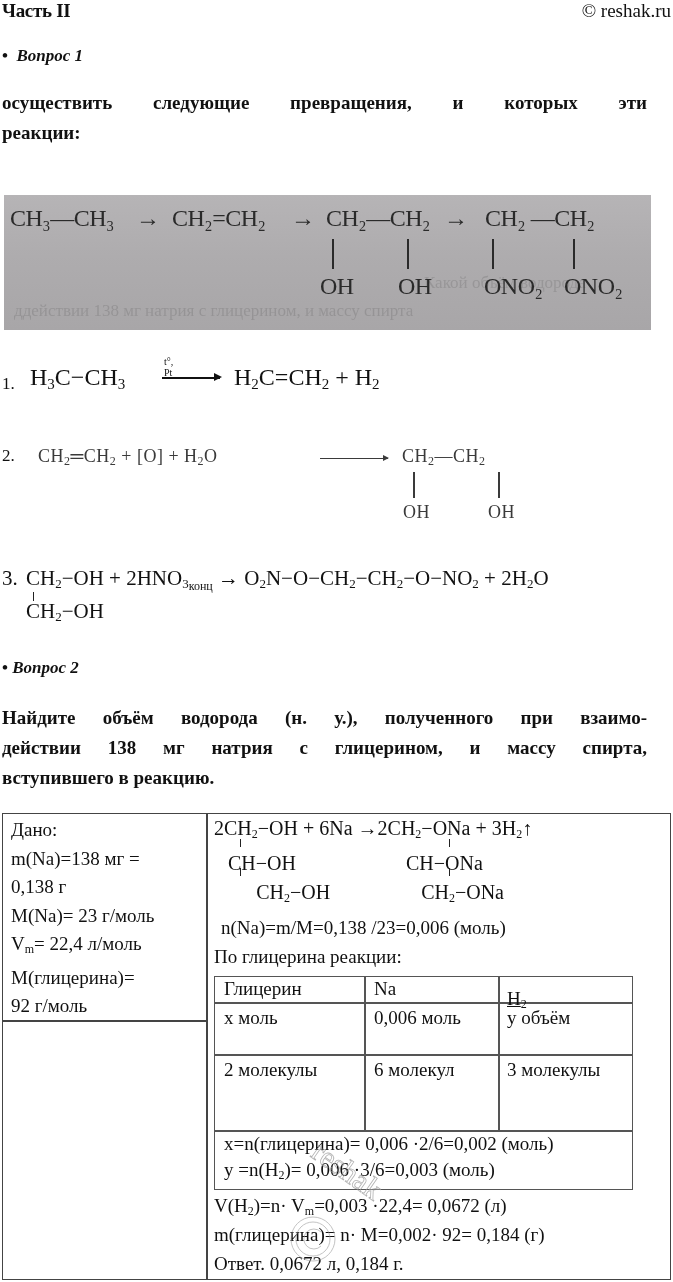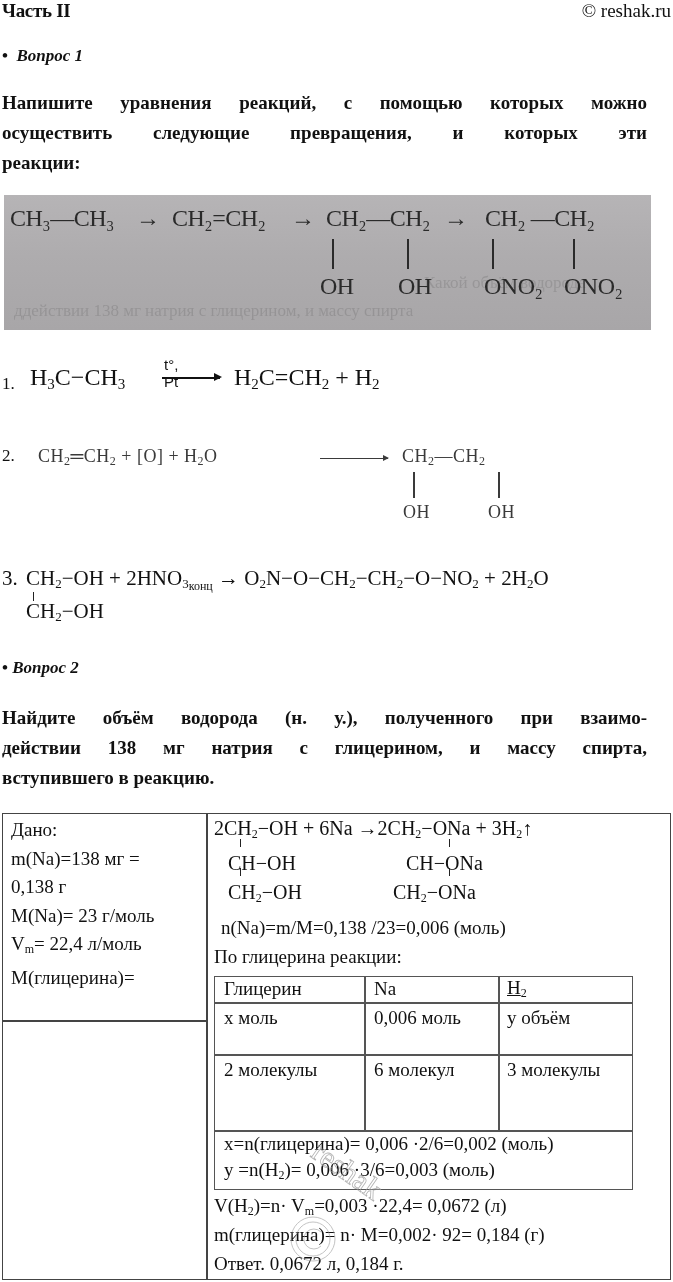--- a/index.html
+++ b/index.html
@@ -53,21 +53,20 @@
 
 <div class="abs header-left">Часть II</div>
 <div class="abs header-right">© reshak.ru</div>
 
 <div class="abs q-title" style="left:2px; top:46px;">
   <span style="font-style:normal;">•</span>&nbsp;
   <span>Вопрос 1</span>
 </div>
 
 <div class="abs task" style="top:88px;">
-  <span class="task-line">Напишите уравнения реакций, с помощью которых можно</span>
   <span class="task-line">осуществить следующие превращения, и которых эти</span>
   <span class="task-line last">реакции:</span>
 </div>
 
 <div class="abs scheme">
   <div class="ghost" style="left:10px; top:106px;">ддействии 138 мг натрия с глицерином, и массу спирта</div>
   <div class="ghost" style="left:420px; top:78px;">Какой объём водорода</div>
   <div class="row" style="left:6px; top:10px;">CH₃—CH₃</div>
   <div class="row" style="left:132px; top:10px;">→</div>
   <div class="row" style="left:168px; top:10px;">CH₂=CH₂</div>
@@ -81,21 +80,21 @@
   <div class="stub" style="left:569px; top:44px;"></div>
   <div class="row" style="left:316px; top:78px;">OH</div>
   <div class="row" style="left:394px; top:78px;">OH</div>
   <div class="row" style="left:480px; top:78px;">ONO₂</div>
   <div class="row" style="left:560px; top:78px;">ONO₂</div>
 </div>
 
 <div class="abs" style="left:2px; top:362px; height:40px;">
   <span class="abs num" style="left:0; top:12px;">1.</span>
   <span class="abs eq" style="left:28px; top:2px;">H<sub>3</sub>C−CH<sub>3</sub></span>
-  <span class="abs" style="left:162px; top:-6px; font-family:Liberation Sans, sans-serif; font-size:15px;">t°, Pt</span>
+  <span class="abs" style="left:162px; top:-6px; font-family:Liberation Serif, serif; font-size:10px;">t°, Pt</span>
   <span class="abs" style="left:160px; top:15px; width:58px; height:1.5px; background:#111;"></span>
   <span class="abs" style="left:212px; top:11px; width:0; height:0; border-left:8px solid #111; border-top:4px solid transparent; border-bottom:4px solid transparent;"></span>
   <span class="abs eq" style="left:232px; top:2px;">H<sub>2</sub>C=CH<sub>2</sub> + H<sub>2</sub></span>
 </div>
 
 <div class="abs" style="left:2px; top:440px; width:560px; height:90px;">
   <span class="abs num" style="left:0; top:6px;">2.</span>
   <span class="abs eq2" style="left:36px; top:6px;">CH<sub>2</sub>═CH<sub>2</sub> + [O] + H<sub>2</sub>O</span>
   <span class="abs" style="left:318px; top:18px; width:68px; height:1.2px; background:#3a3a3a;"></span>
   <span class="abs" style="left:381px; top:15px; width:0; height:0; border-left:6px solid #3a3a3a; border-top:3px solid transparent; border-bottom:3px solid transparent;"></span>
@@ -128,46 +127,47 @@
   <div class="vline"></div>
   <div class="hline-left"></div>
 
   <div class="cell-text" style="left:8px; top:2px;">
     <div>Дано:</div>
     <div>m(Na)=138 мг =</div>
     <div>0,138 г</div>
     <div>M(Na)= 23 г/моль</div>
     <div>V<sub>m</sub>= 22,4 л/моль</div>
     <div>M(глицерина)=</div>
+    <div>92 г/моль</div>
   </div>
 
 
   <div class="cell-text" style="left:211px; top:0px; font-size:20px;">
     <div style="line-height:29px;">2CH<sub>2</sub>−OH + 6Na →2CH<sub>2</sub>−ONa + 3H<sub>2</sub>↑</div>
     <div style="line-height:29px; padding-left:14px;">CH−OH<span style="display:inline-block; width:110px;"></span>CH−ONa</div>
-    <div style="line-height:29px; padding-left:14px;">CH<sub>2</sub>−OH<span style="display:inline-block; width:91px;"></span>CH<sub>2</sub>−ONa</div>
+    <div style="line-height:29px; padding-left:14px;text-align:center;">CH<sub>2</sub>−OH<span style="display:inline-block; width:91px;"></span>CH<sub>2</sub>−ONa</div>
   </div>
   <div class="stub3" style="left:237px; top:25px; height:8px;"></div>
   <div class="stub3" style="left:237px; top:54px; height:8px;"></div>
   <div class="stub3" style="left:446px; top:25px; height:8px;"></div>
   <div class="stub3" style="left:446px; top:54px; height:8px;"></div>
 
   <div class="cell-text" style="left:218px; top:100px;">n(Na)=m/M=0,138 /23=0,006 (моль)</div>
   <div class="cell-text" style="left:211px; top:129px;">По глицерина реакции:</div>
 
   <div class="inner">
     <div class="h" style="top:25px;"></div>
     <div class="h" style="top:77px;"></div>
     <div class="h" style="top:153px;"></div>
     <div class="v" style="left:149px; height:153px;"></div>
     <div class="v" style="left:283px; height:153px;"></div>
 
     <div class="t" style="left:9px; top:1px;">Глицерин</div>
     <div class="t" style="left:159px; top:1px;">Na</div>
-    <div class="t" style="left:292px; top:0;text-decoration:underline;">H<sub>2</sub></div>
+    <div class="t" style="left:292px; top:11px;text-decoration:underline;">H<sub>2</sub></div>
 
     <div class="t" style="left:9px; top:30px;">x моль</div>
     <div class="t" style="left:159px; top:30px;">0,006 моль</div>
     <div class="t" style="left:292px; top:30px;">y объём</div>
 
     <div class="t" style="left:9px; top:82px;">2 молекулы</div>
     <div class="t" style="left:159px; top:82px;">6 молекул</div>
     <div class="t" style="left:292px; top:82px;">3 молекулы</div>
 
     <div class="t" style="left:9px; top:156px;">x=n(глицерина)= 0,006 ·2/6=0,002 (моль)</div>

